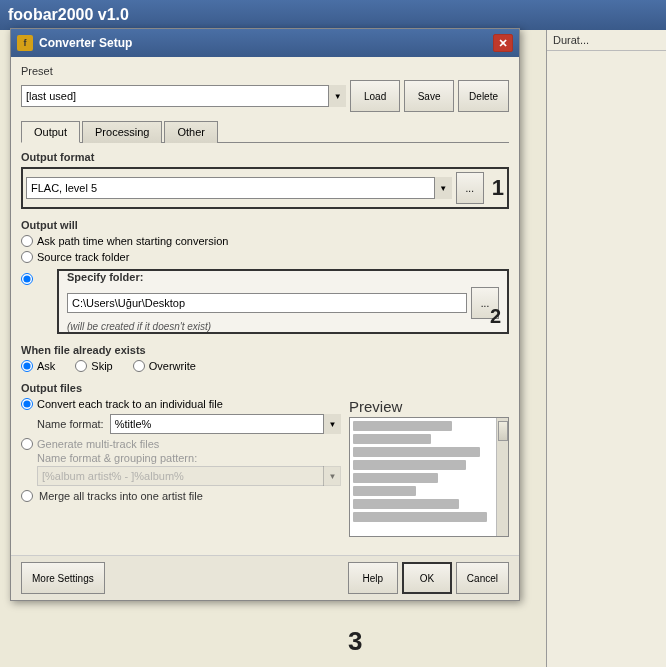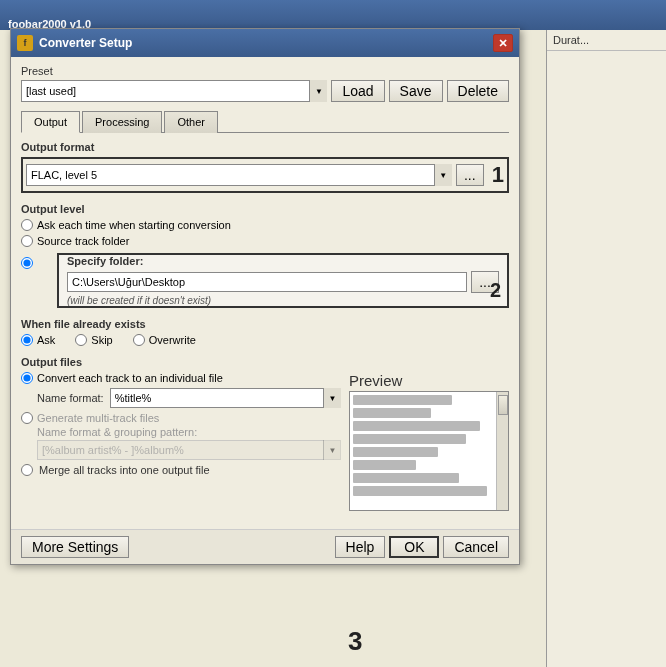--- a/index.html
+++ b/index.html
@@ -20,24 +20,24 @@
       width: 666px;
       height: 667px;
       background: #c8c8c8;
     }
 
     
     .bg-titlebar {
       height: 30px;
       background: linear-gradient(to bottom, #4a6fa5 0%, #3a5a8a 100%);
       display: flex;
-      align-items: flex-end;
+      align-items: center;
       padding: 0 8px;
       color: white;
-      font-size: 11px;
+      font-size: 16px;
       font-weight: bold;
     }
 
     .bg-content {
       background: #ece9d8;
       margin: 0;
       height: calc(100% - 30px);
     }
 
     
@@ -162,26 +162,26 @@
       background: #e0ddd0;
       border-left: 1px solid #888;
       display: flex;
       align-items: center;
       justify-content: center;
       pointer-events: none;
       font-size: 8px;
     }
 
     .btn {
-      height: 22px;
+      height: 32px;
       min-width: 50px;
       padding: 0 10px;
       border: 1px solid #888;
       background: linear-gradient(to bottom, #f5f3ed 0%, #e0ddd0 100%);
-      font-size: 14px;
+      font-size: 10px;
       cursor: pointer;
       white-space: nowrap;
     }
 
     .btn-ok {
       border: 2px solid #333;
       font-weight: normal;
     }
 
     
@@ -487,26 +487,26 @@
             <option>FLAC, level 5</option>
           </select>
           <div class="select-arrow">▼</div>
         </div>
         <button class="btn" style="min-width:28px; padding:0 6px;">...</button>
         <span class="label-number" style="font-size:22px; font-weight:bold; color:#222;">1</span>
       </div>
     </div>
 
     <div class="output-path-section">
-      <div class="section-label">Output level</div>
+      <div class="section-label">Output will</div>
 
       <div class="radio-row">
         <div class="radio-option">
           <input type="radio" name="output-path" style="">
-          <label>Ask each time when starting conversion</label>
+          <label>Ask path time when starting conversion</label>
         </div>
       </div>
 
       <div class="radio-row">
         <div class="radio-option">
           <input type="radio" name="output-path" style="">
           <label>Source track folder</label>
         </div>
       </div>
 
@@ -572,21 +572,21 @@
             <div class="select-wrapper disabled-select">
               <select disabled="" style="height:20px; font-size:11px; width:100%; border:1px solid #bbb; background:#e8e5d8; color:#999; appearance:none; padding:0 18px 0 4px;">
                 <option>[%album artist% - ]%album%</option>
               </select>
               <div class="select-arrow" style="height:20px; opacity:0.5;">▼</div>
             </div>
           </div>
 
           <div class="merge-row">
             <input type="radio" name="output-files" style="">
-            <label class="disabled-label" style="font-size:11px; color:#333;">Merge all tracks into one output file</label>
+            <label class="disabled-label" style="font-size:11px; color:#333;">Merge all tracks into one artist file</label>
           </div>
         </div>
 
         <div class="preview-box">
           <div class="preview-label">Preview</div>
           <div class="preview-content">
             <div class="preview-lines" style="padding-right:14px;">
               <div class="preview-line" style="width:70%;"></div>
               <div class="preview-line" style="width:55%;"></div>
               <div class="preview-line" style="width:90%;"></div>

